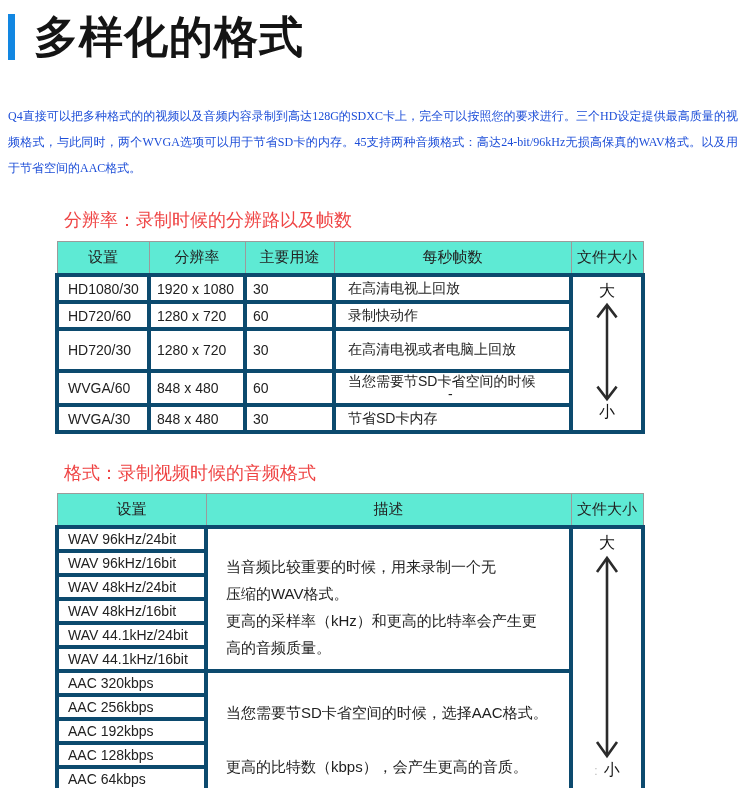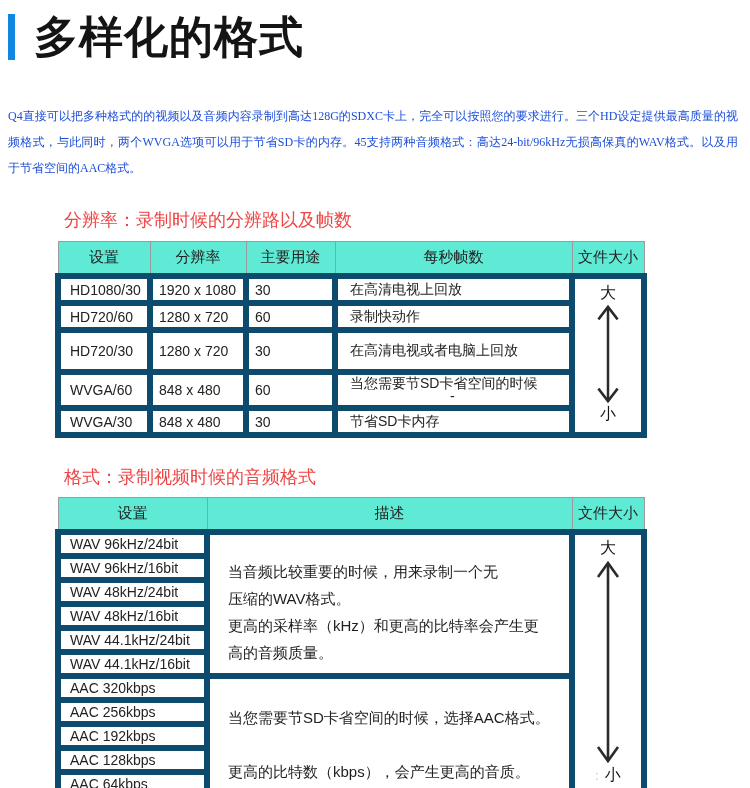--- a/index.html
+++ b/index.html
@@ -33,21 +33,21 @@
     font-family:"Liberation Sans","DejaVu Sans",sans-serif; color:#222;
     border:1px solid #9b9b9b; border-bottom:2px solid #3a3a3a;
   }
   .res-table { margin-top:9px; width:586px; }
   .audio-table { margin-top:8px; width:586px; }
   th {
     background:#5eead4; font-weight:400; font-size:15px; color:#222;
     border:1px solid #9b9b9b; border-bottom:2px solid #3a3a3a;
     height:29px; padding:1px;
   }
-  td { border:6px solid #0c4a6e; font-size:14px; padding:0 6px; }
+  td { border:4px solid #0c4a6e; font-size:14px; padding:0 6px; }
   .r27 { height:27px; } .r42 { height:42px; } .r33 { height:33px; } .r24 { height:24px; }
   .c-set  { text-align:left; padding-left:9px; }
   .c-res  { text-align:left; }
   .c-fps  { }
   .c-use  { text-align:left; padding-left:12px;margin-top:40px; }
   .dash-line { line-height:7px; font-size:14px; padding:0 0 5px 100px; }
   .c-size { padding:0; vertical-align:middle; }
   .size-box {
     display:flex; flex-direction:column; align-items:center; justify-content:space-between;
     box-sizing:border-box; padding:3px 0 7px;

